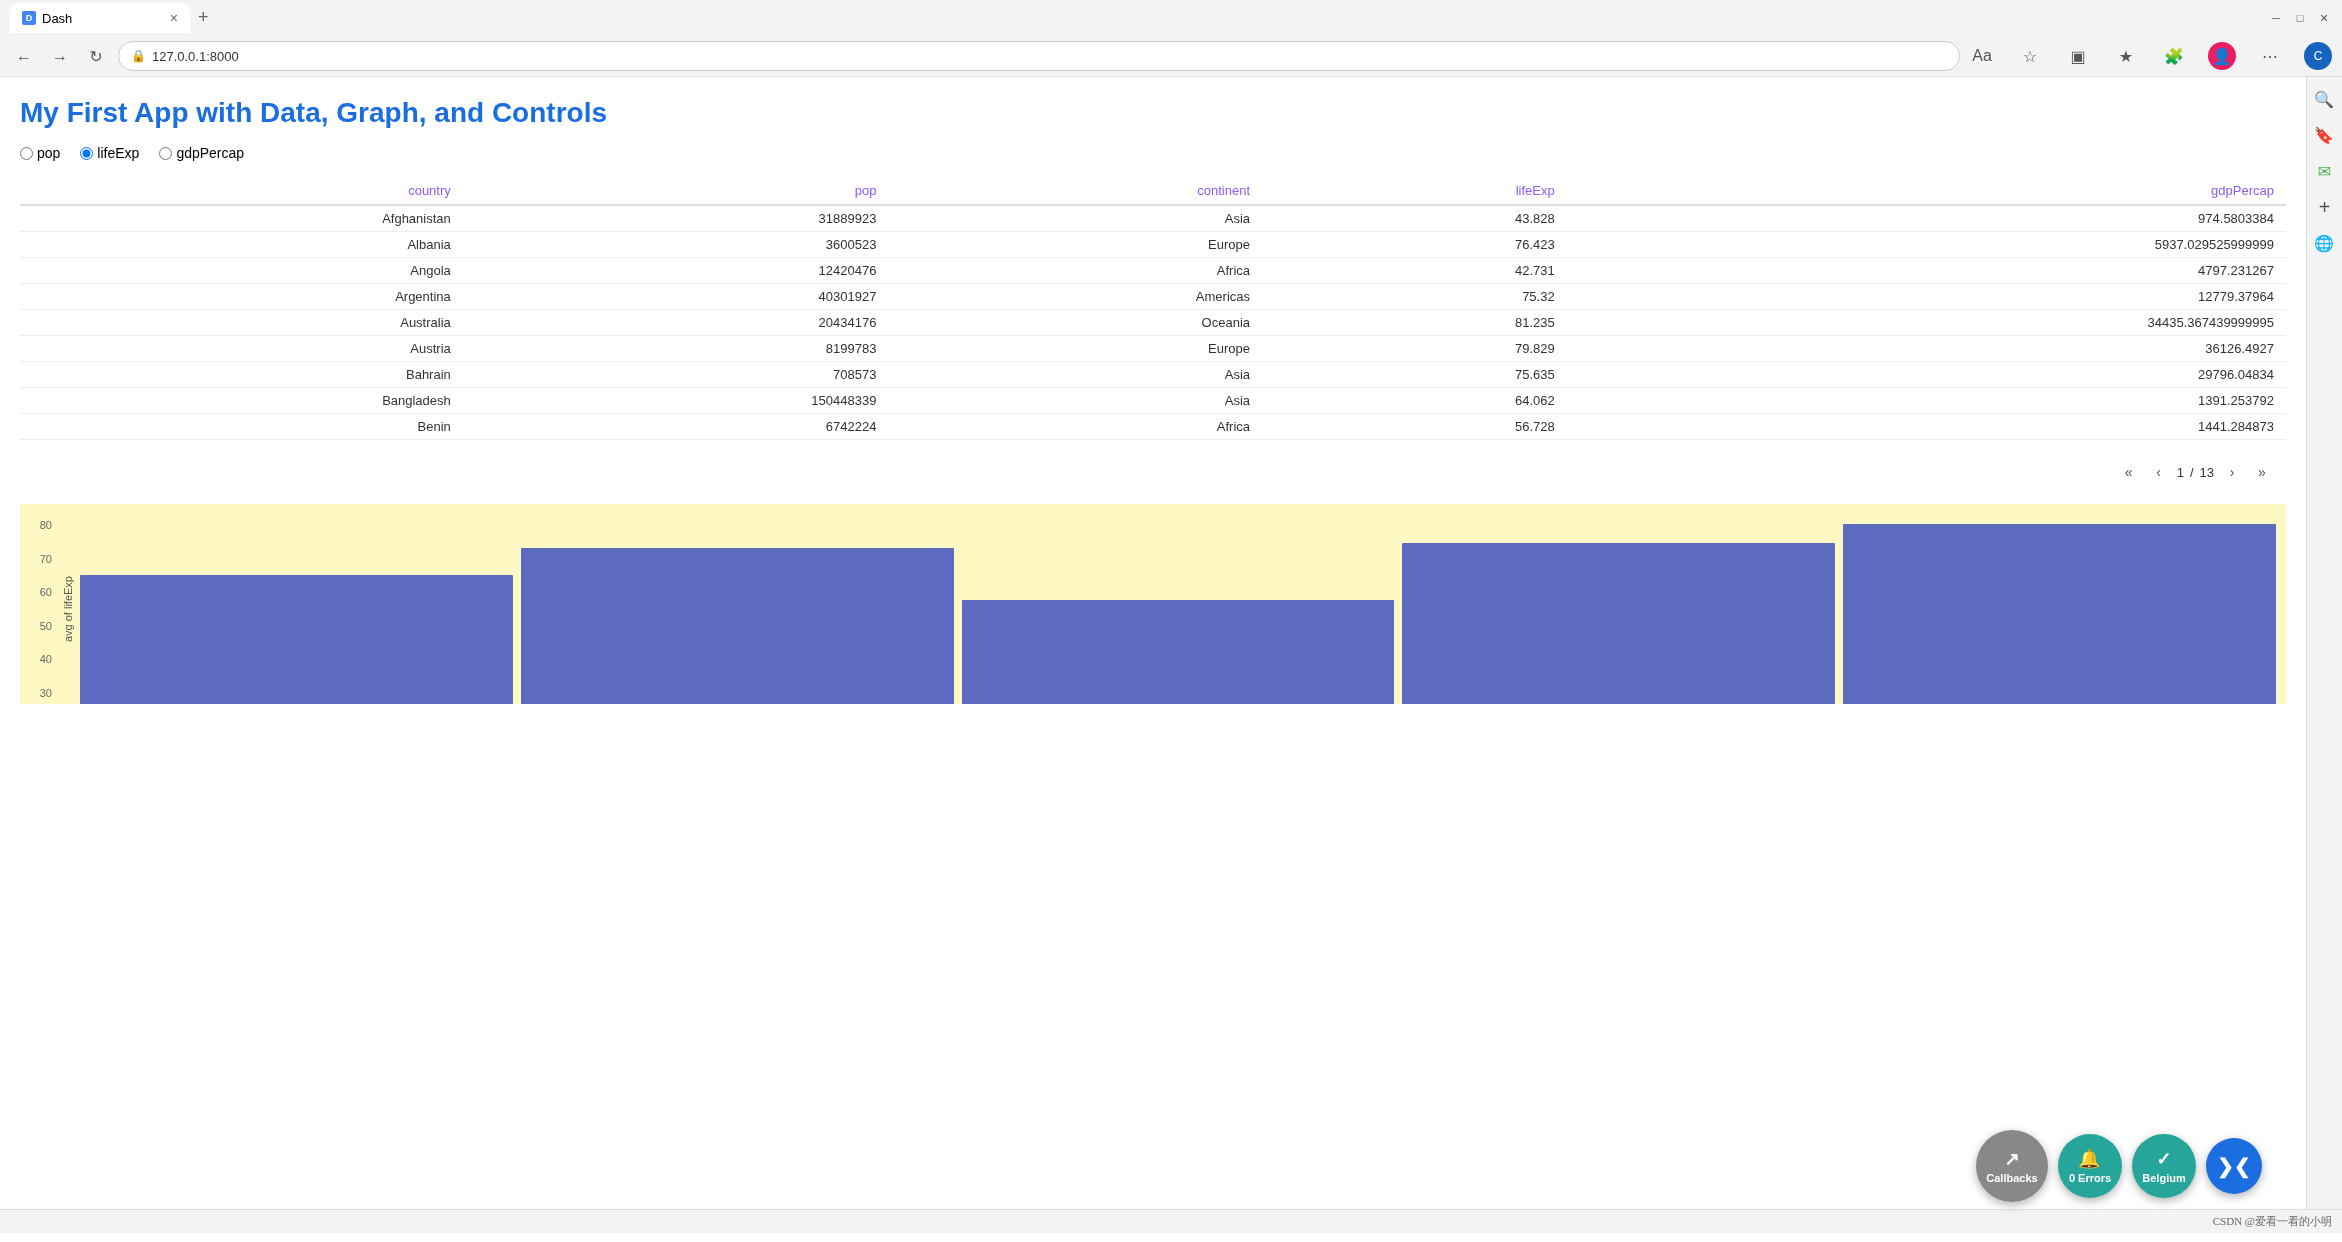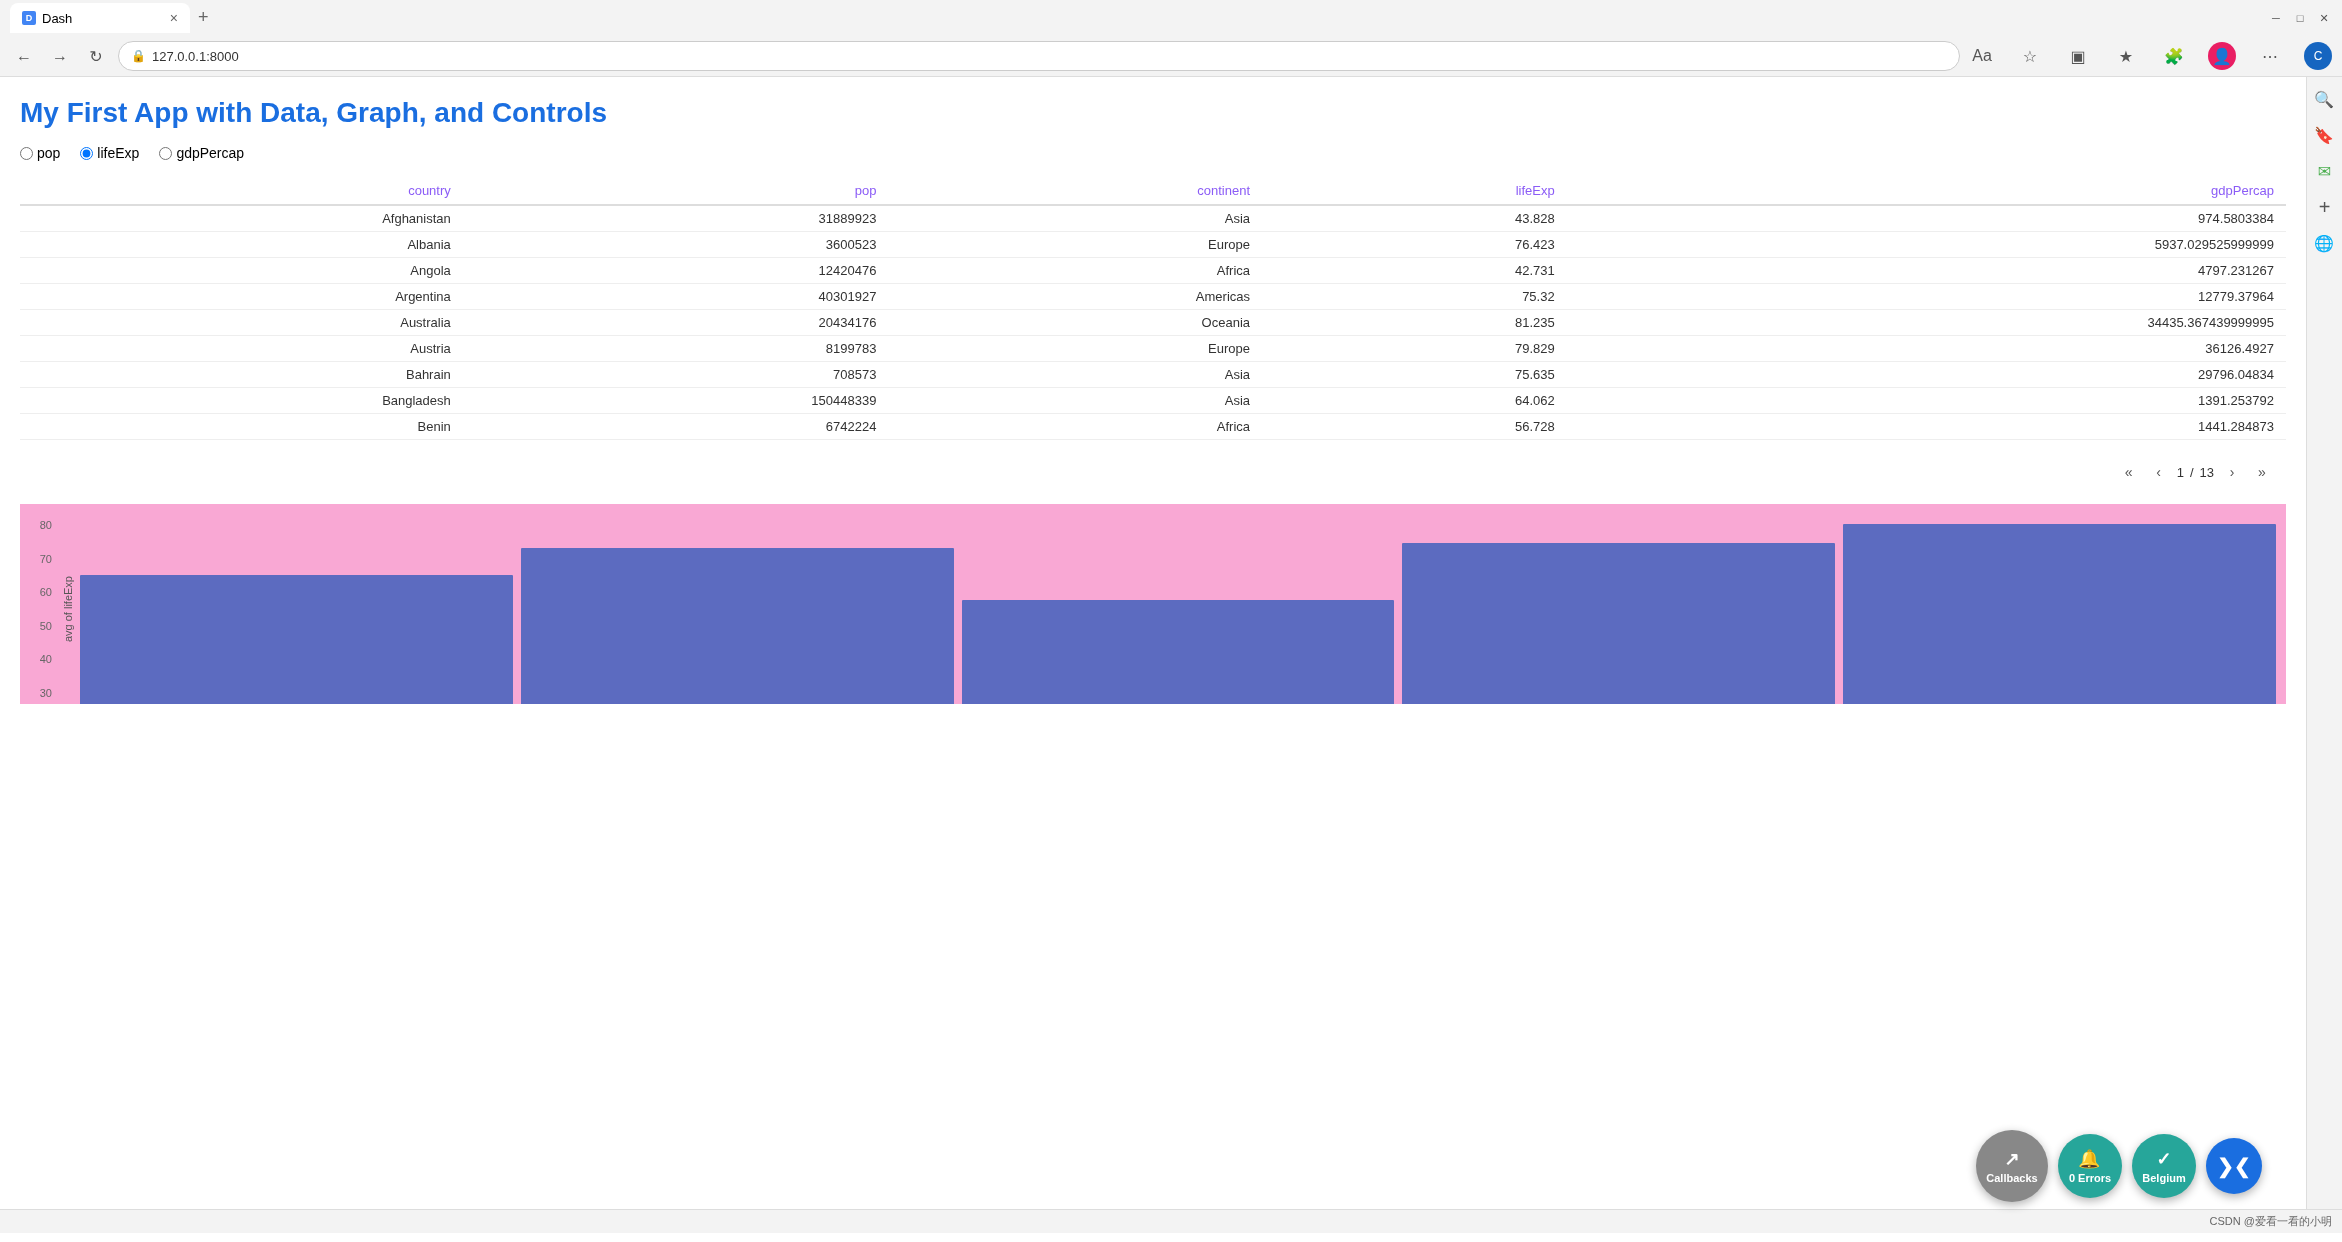--- a/index.html
+++ b/index.html
@@ -215,21 +215,21 @@
       justify-content: center;
       cursor: pointer;
       border-radius: 3px;
       font-size: 14px;
       color: #555;
     }
     .page-num { font-weight: normal; }
 
     
     .chart-container {
-      background: #f9a8d4;
+      background: #fef9c3;
       padding: 10px 10px 0 10px;
       position: relative;
       height: 200px;
       margin-top: 10px;
     }
 
     
     .fab-container {
       position: fixed;
       bottom: 40px;
@@ -283,20 +283,21 @@
     .status-bar {
       height: 24px;
       background: #f3f3f3;
       border-top: 1px solid #ddd;
       display: flex;
       align-items: center;
       padding: 0 10px;
       font-size: 11px;
       color: #666;
       justify-content: flex-end;
+      font-family: Liberation Serif, serif;
     }
   </style>
 </head>
 <body>
 
 <div class="browser-chrome">
 
   <div class="title-bar">
     <div class="tab">
       <span class="tab-favicon">D</span>

